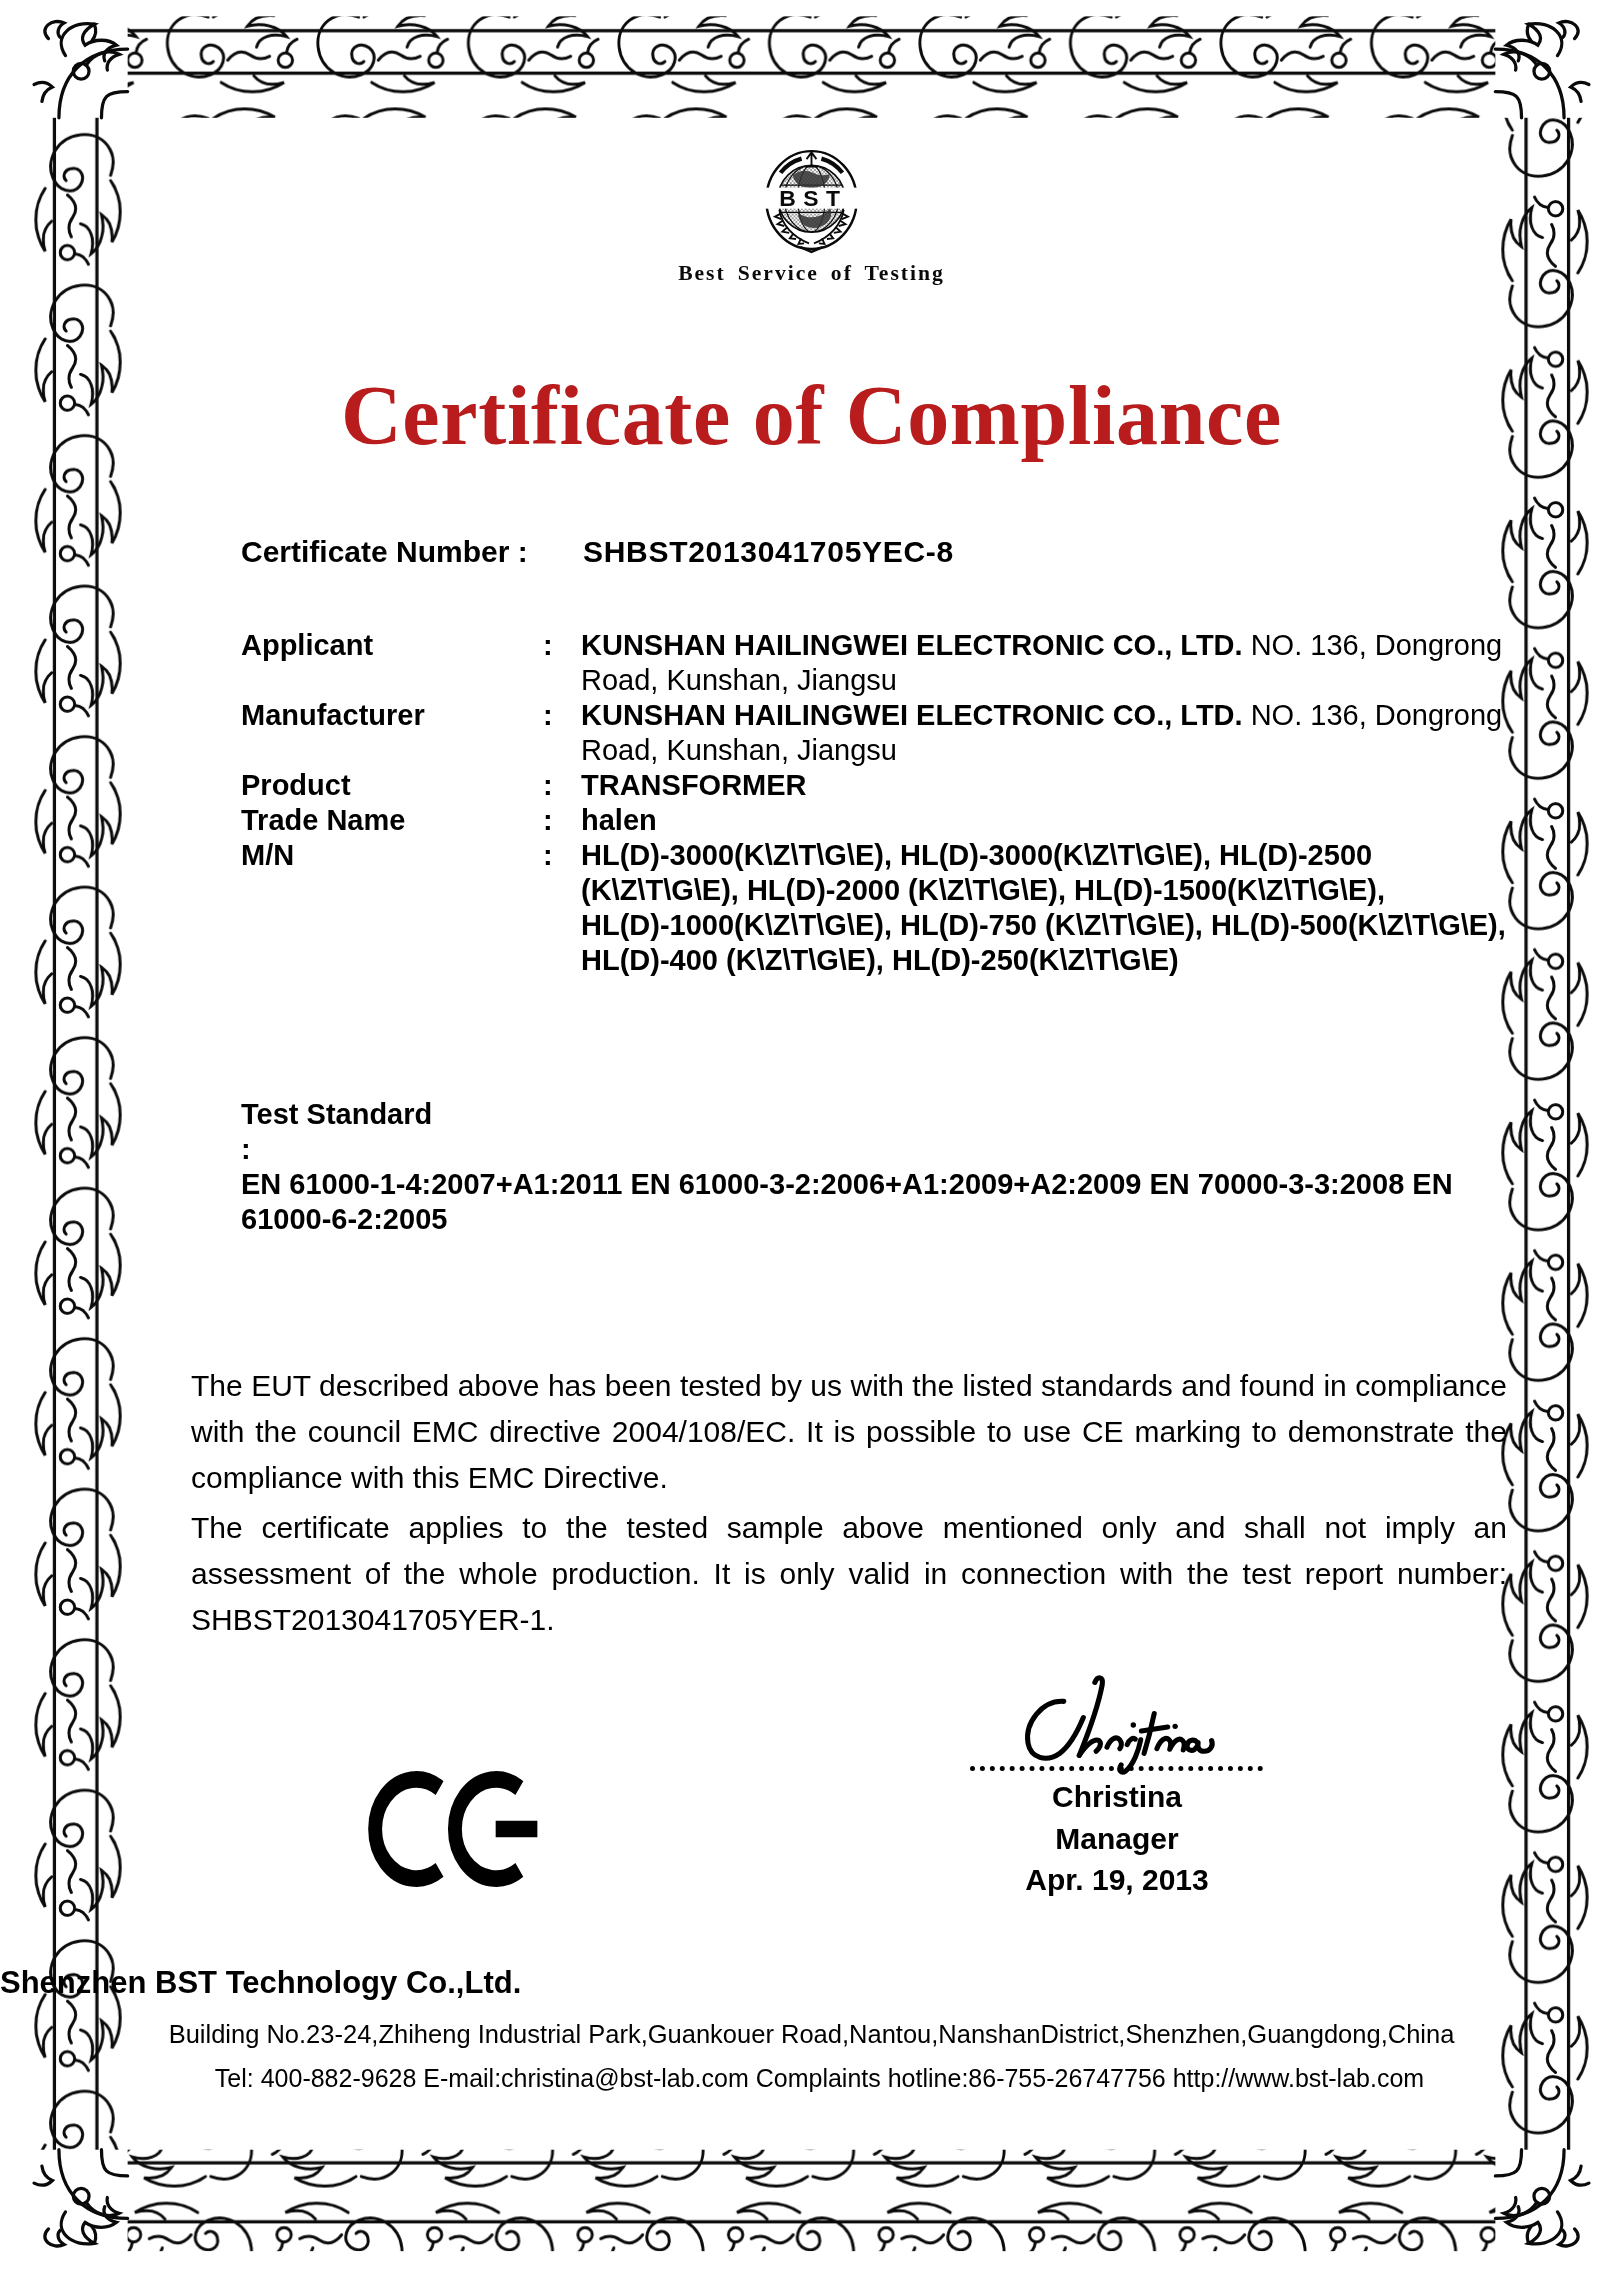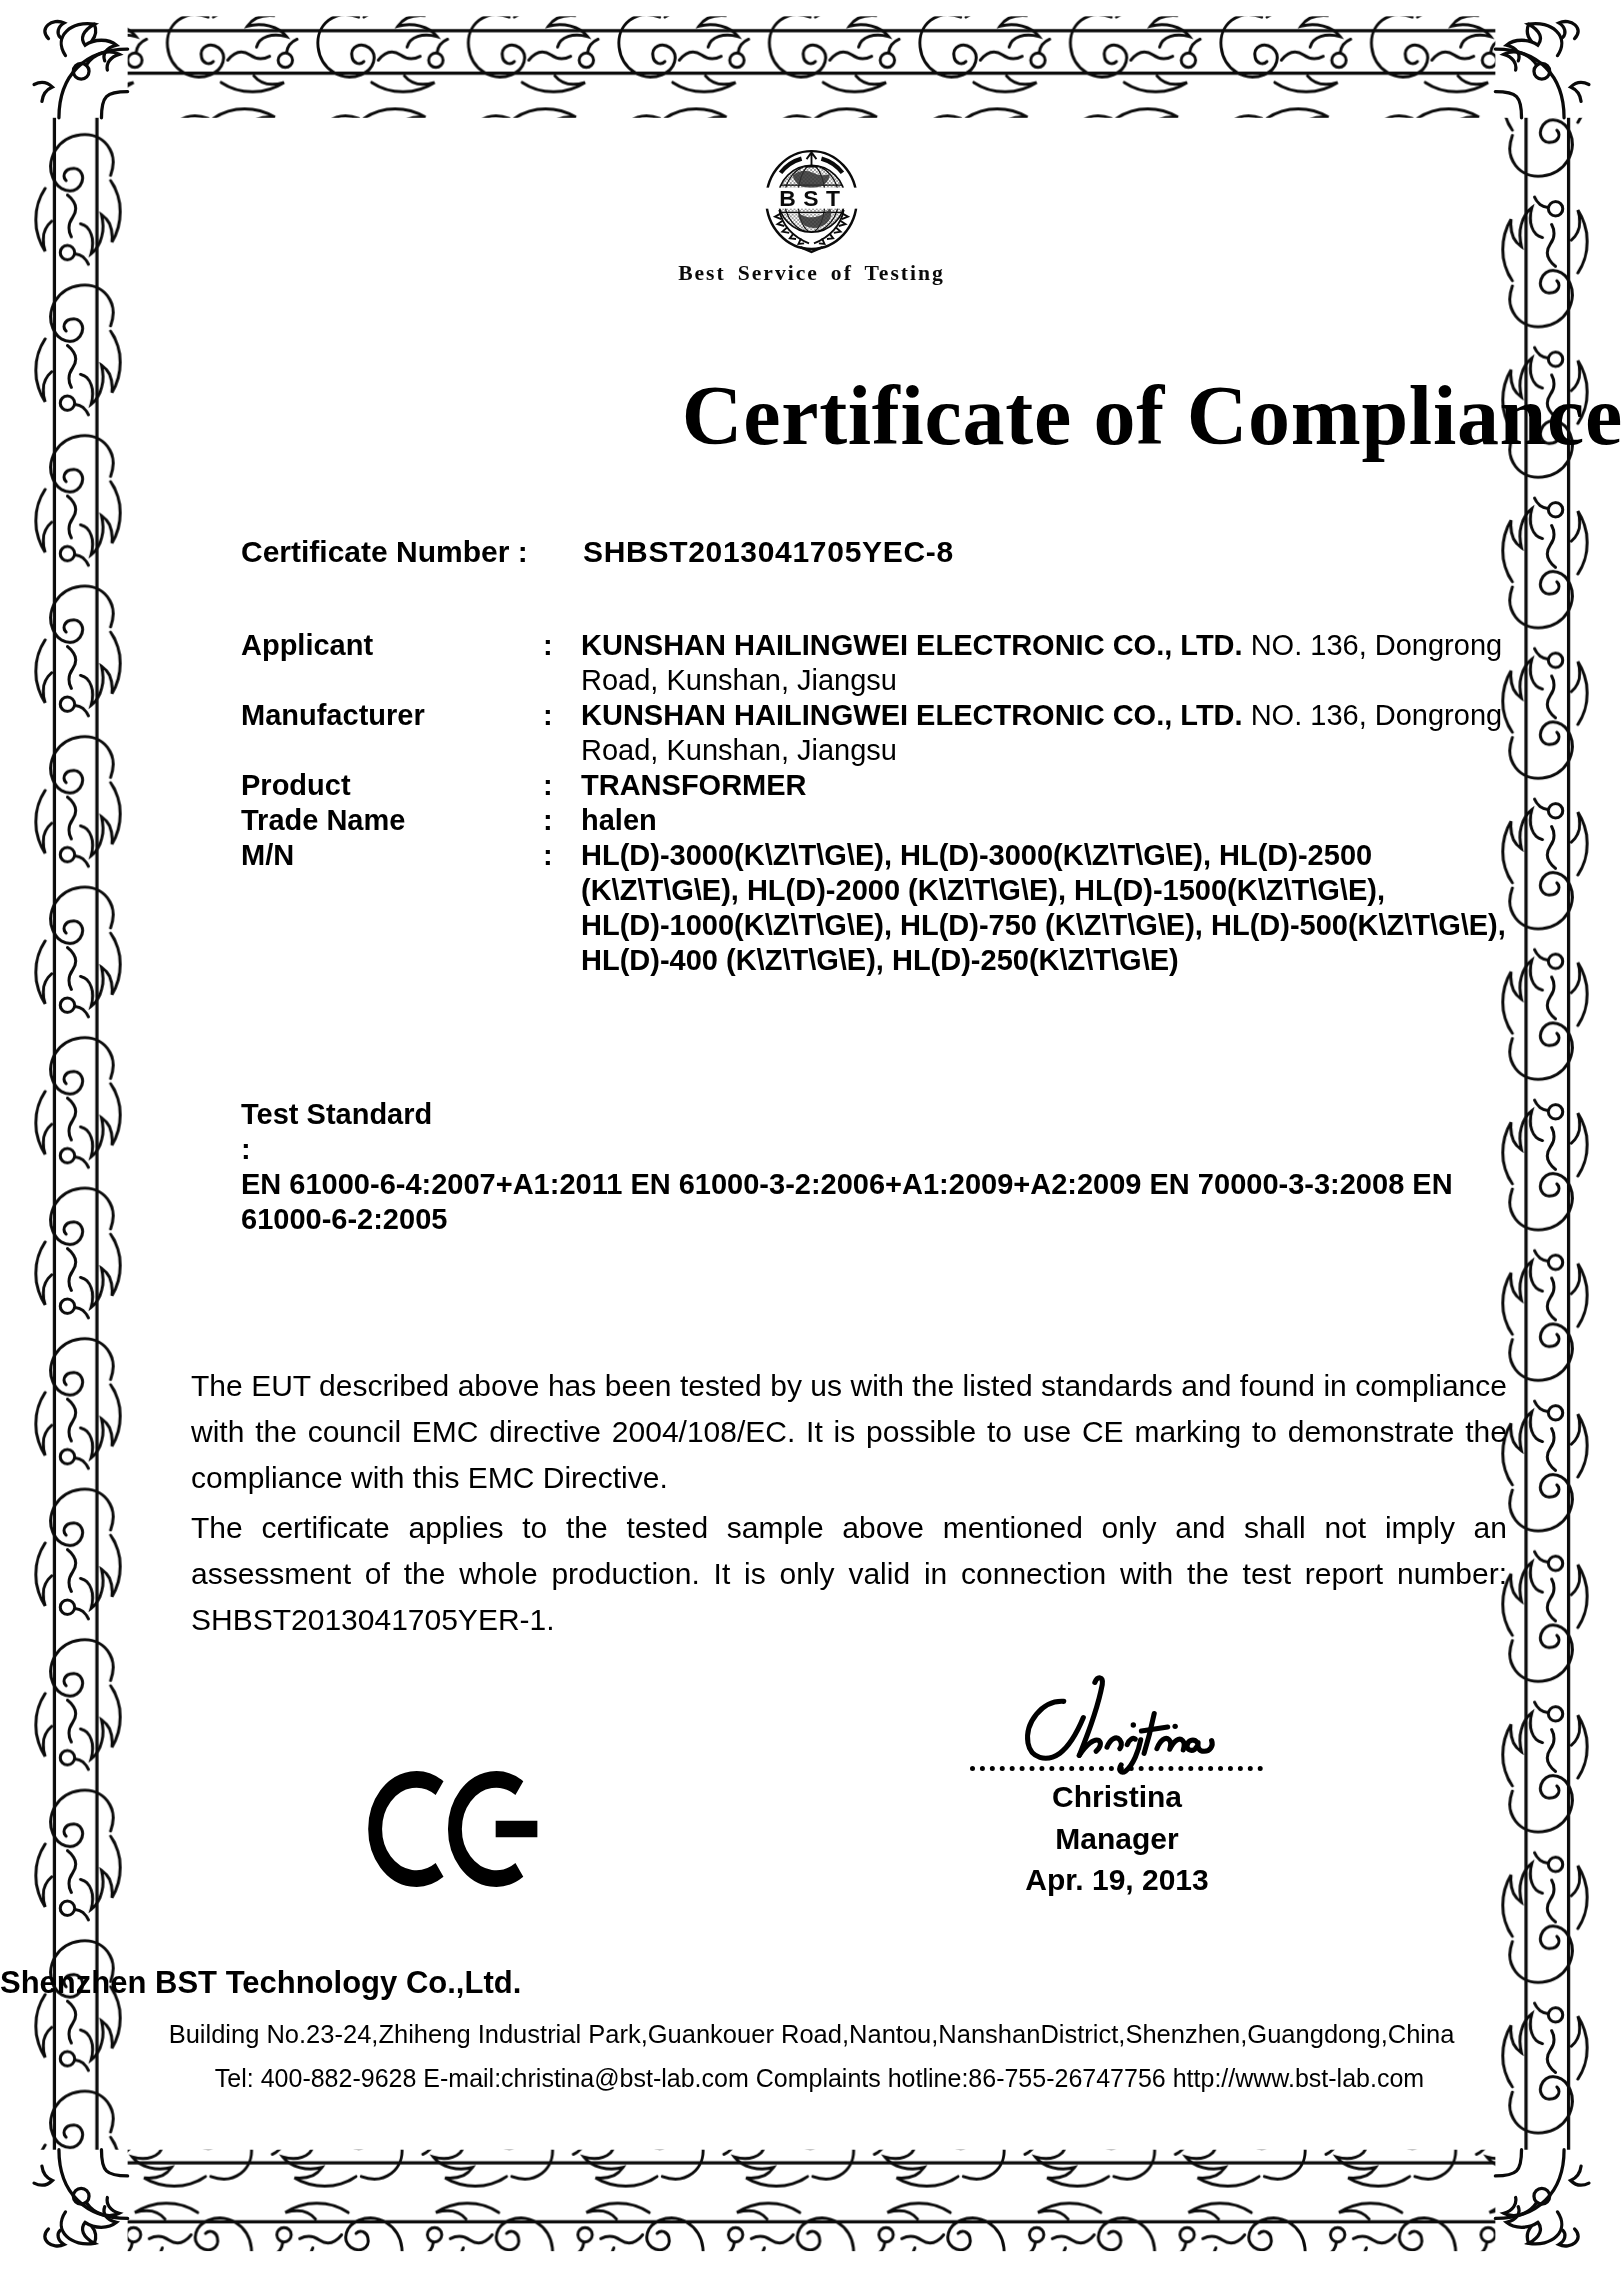--- a/index.html
+++ b/index.html
@@ -6,23 +6,23 @@
   body{width:1623px;height:2295px;background:#ffffff;position:relative;overflow:hidden;
        font-family:"Liberation Sans","DejaVu Sans",sans-serif;color:#000;}
   .abs{position:absolute;}
   
   #frame{position:absolute;left:0;top:0;width:1623px;height:2295px;pointer-events:none;}
   
   .logo-block{left:0;top:145px;width:1623px;text-align:center;}
   .logo-tagline{margin-top:3.9px;font-family:"Liberation Serif","DejaVu Serif",serif;
     font-weight:bold;font-size:21.6px;letter-spacing:2px;word-spacing:4.6px;color:#0a0a0a;}
   
-  .doc-title{left:0;top:367px;width:1623px;text-align:right;
+  .doc-title{left:0;top:367px;width:1623px;text-align:center;
     font-family:"Liberation Serif","DejaVu Serif",serif;font-weight:bold;font-size:84px;
-    letter-spacing:0.7px;color:#000000;}
+    letter-spacing:0.7px;color:#b91c1c;}
   
   .cert-row{left:241px;top:535px;display:flex;font-size:30px;font-weight:bold;}
   .cert-label{width:342px;}
   .cert-value{letter-spacing:0.7px;}
   
   .fields{left:241px;top:628px;width:1270px;font-size:29px;line-height:35px;}
   .field-row{display:flex;align-items:flex-start;}
   .field-label{width:302px;font-weight:bold;flex:none;}
   .field-colon{width:38px;font-weight:bold;flex:none;}
   .field-lines{flex:1;font-weight:bold;}
@@ -190,21 +190,21 @@
       <span class="line">HL(D)-1500(K\Z\T\G\E), HL(D)-1000(K\Z\T\G\E),</span>
       <span class="line">HL(D)-750 (K\Z\T\G\E), HL(D)-500(K\Z\T\G\E),</span>
       <span class="line">HL(D)-400 (K\Z\T\G\E), HL(D)-250(K\Z\T\G\E)</span>
     </span>
   </div>
 
   <div class="field-row row-test">
     <span class="field-label">Test Standard</span>
     <span class="field-colon">:</span>
     <span class="field-lines">
-      <span class="line">EN 61000-6-4:2007+A1:2011</span>
+      <span class="line">EN 61000-1-4:2007+A1:2011</span>
       <span class="line">EN 61000-3-2:2006+A1:2009+A2:2009</span>
       <span class="line">EN 70000-3-3:2008</span>
       <span class="line">EN 61000-6-2:2005</span>
     </span>
   </div>
 </div>
 
 <div class="abs body-text">
   <p>The EUT described above has been tested by us with the listed standards and found in compliance with the council EMC directive 2004/108/EC. It is possible to use CE marking to demonstrate the compliance with this EMC Directive.</p>
   <p>The certificate applies to the tested sample above mentioned only and shall not imply an assessment of the whole production. It is only valid in connection with the test report number: SHBST2013041705YER-1.</p>

